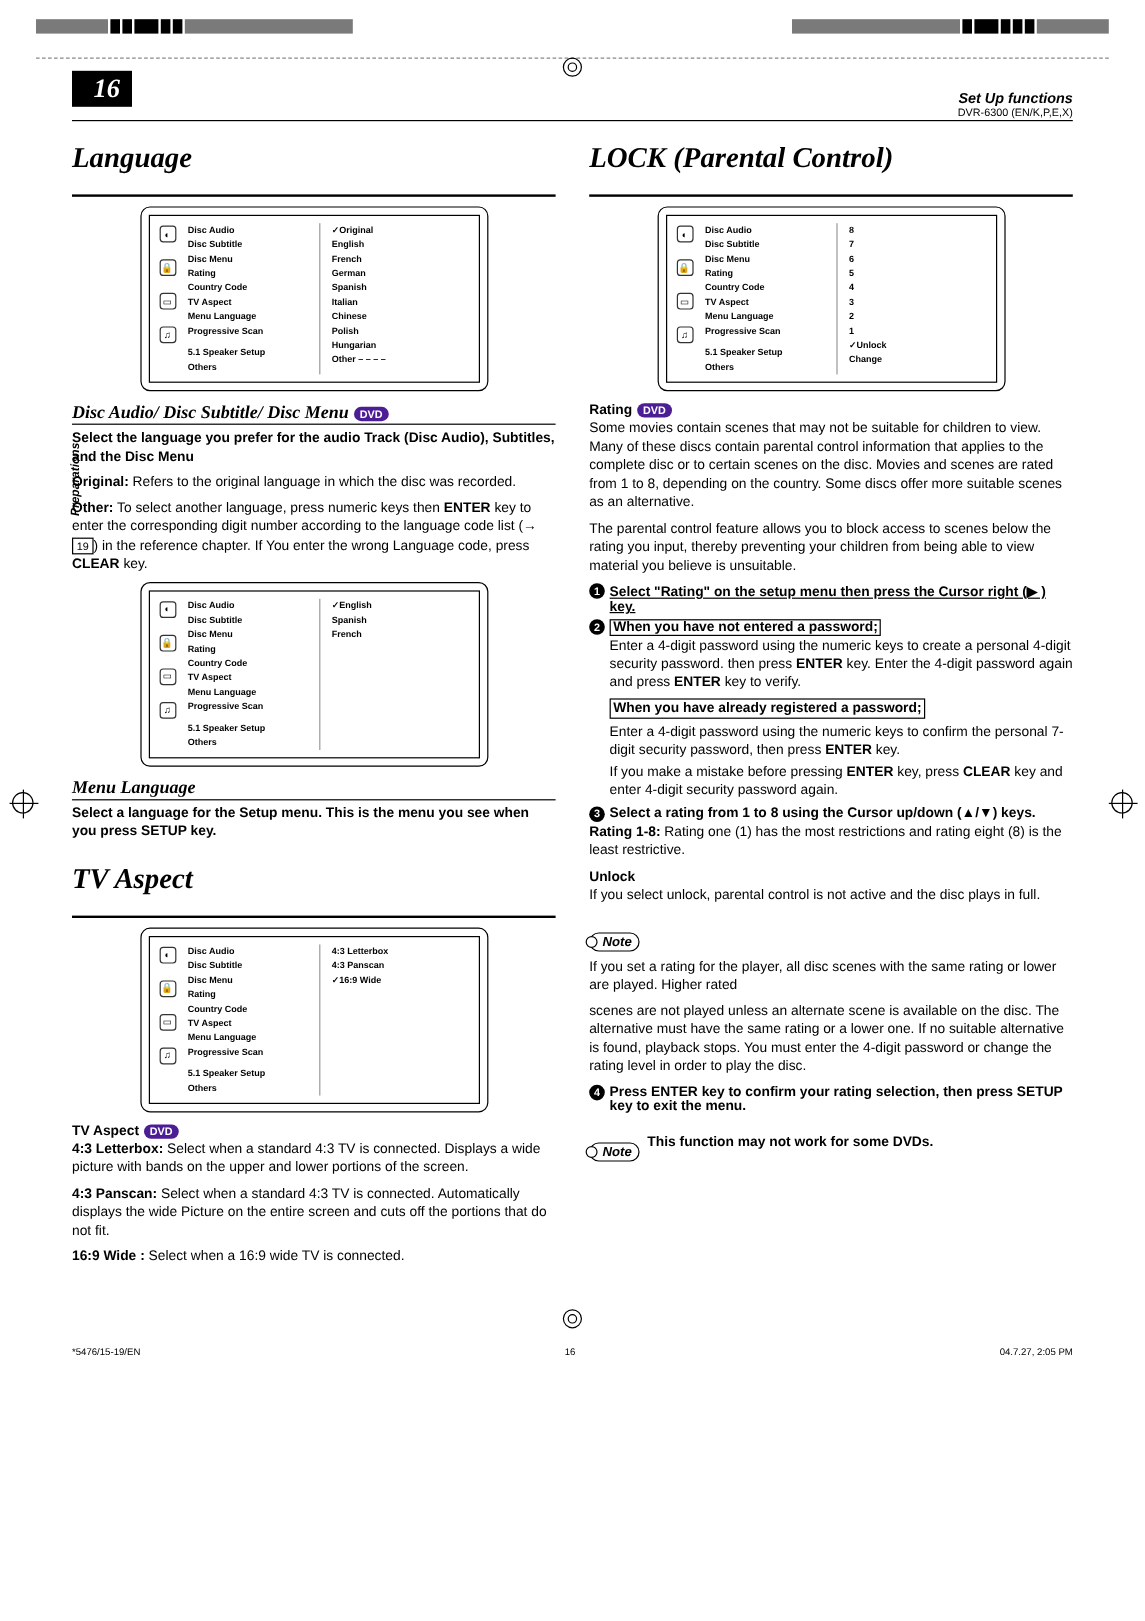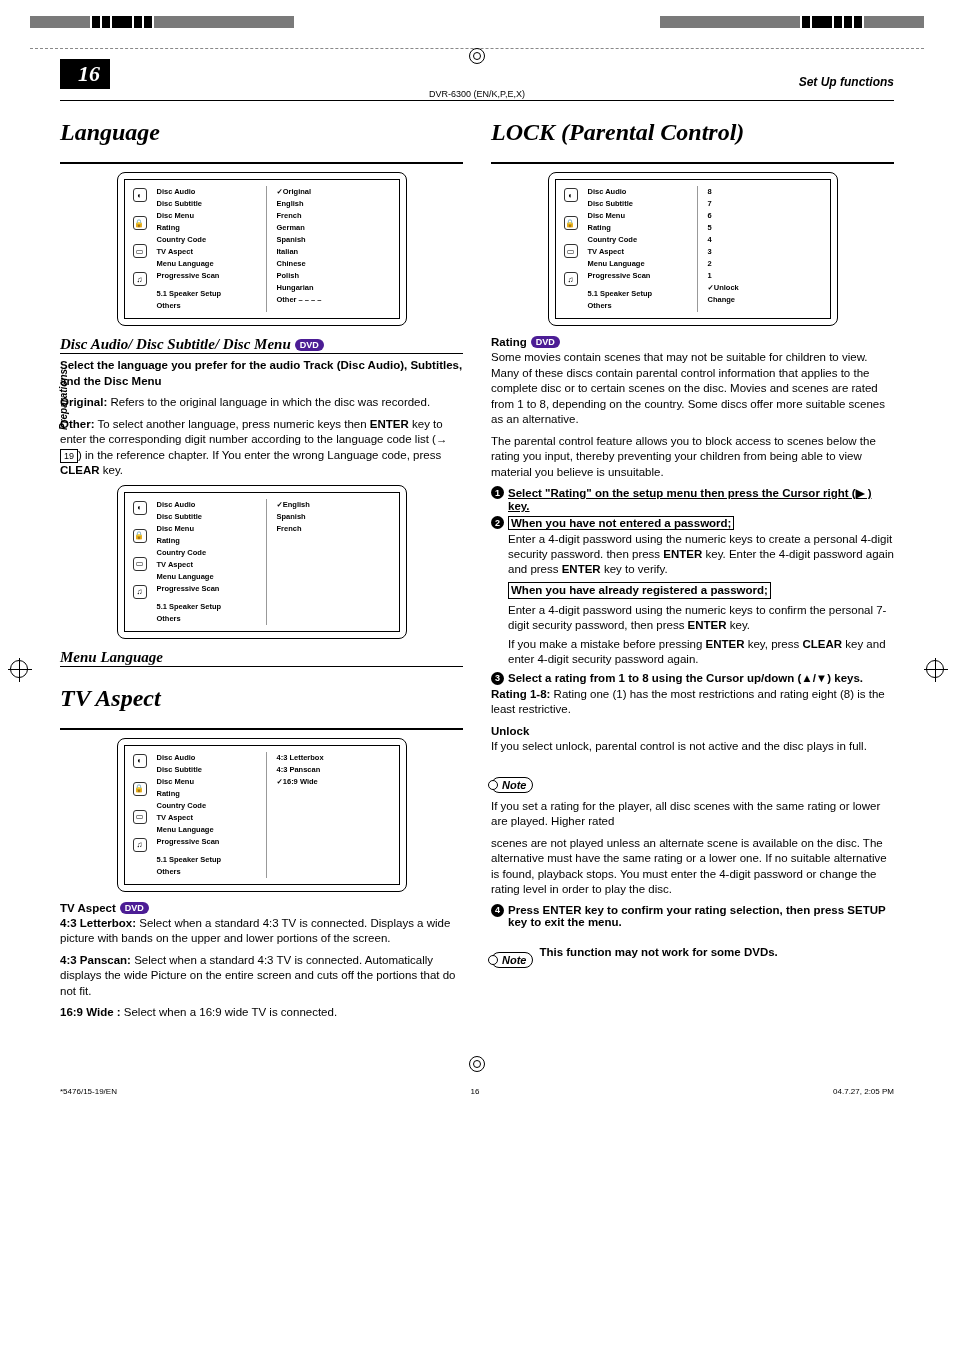--- a/index.html
+++ b/index.html
@@ -59,21 +59,21 @@
     padding: 2px 10px 2px 18px;
     font-family: Georgia, 'Times New Roman', serif;
   }
   .setup-title {
     font-style: italic;
     font-weight: bold;
     font-size: 12px;
     text-align: center;
   }
   .subline {
-    display:flex; justify-content:center;
+    display:flex; justify-content:flex-end;
     font-size: 9px;
     border-bottom: 1px solid #000;
     padding-bottom: 1px;
     margin-bottom: 12px;
   }
   .cols {
     display: flex;
     gap: 28px;
   }
   .col { width: 50%; }
@@ -323,20 +323,21 @@
           </div>
           <div class="menu-valcol">
             <div class="menu-row">✓English</div>
             <div class="menu-row">Spanish</div>
             <div class="menu-row">French</div>
           </div>
         </div>
       </div>
 
       <div class="h-sub">Menu Language</div>
+      <p style="font-weight:bold">Select a language for the Setup menu. This is the menu you see when you press SETUP key.</p>
 
       <div class="h-section" style="margin-top:18px">TV Aspect</div>
 
       <div class="menu-panel">
         <div class="menu-inner">
           <div class="menu-iconcol">
             <div class="mi-icon">◐</div>
             <div class="mi-icon">🔒</div>
             <div class="mi-icon">▭</div>
             <div class="mi-icon">♫</div>

